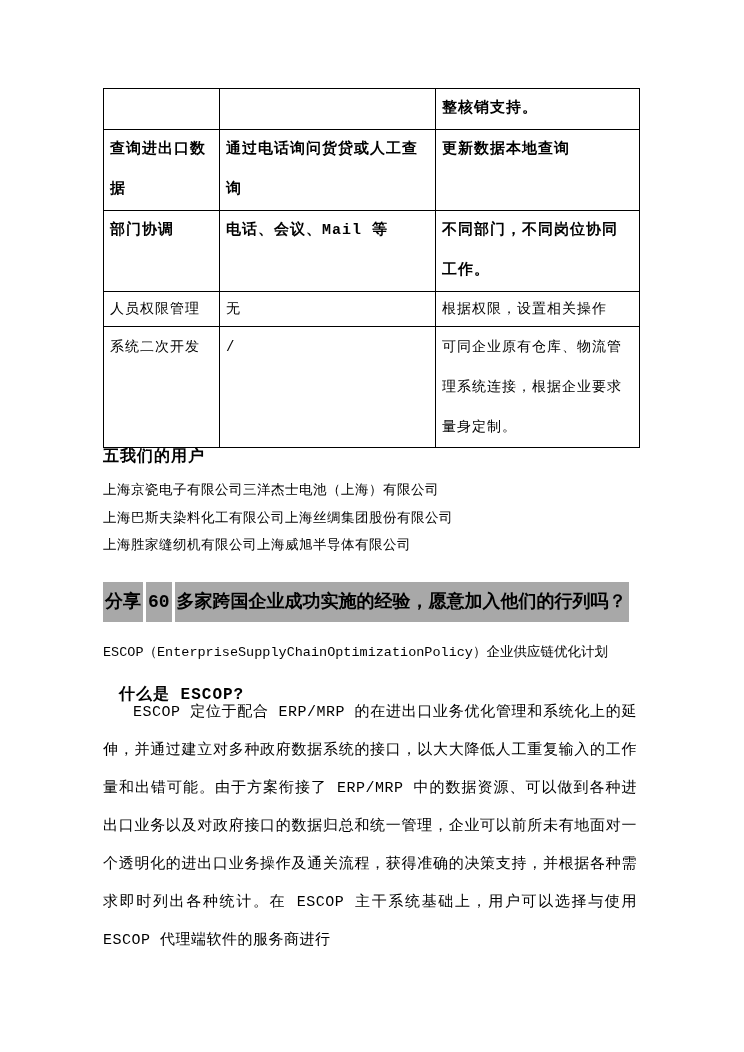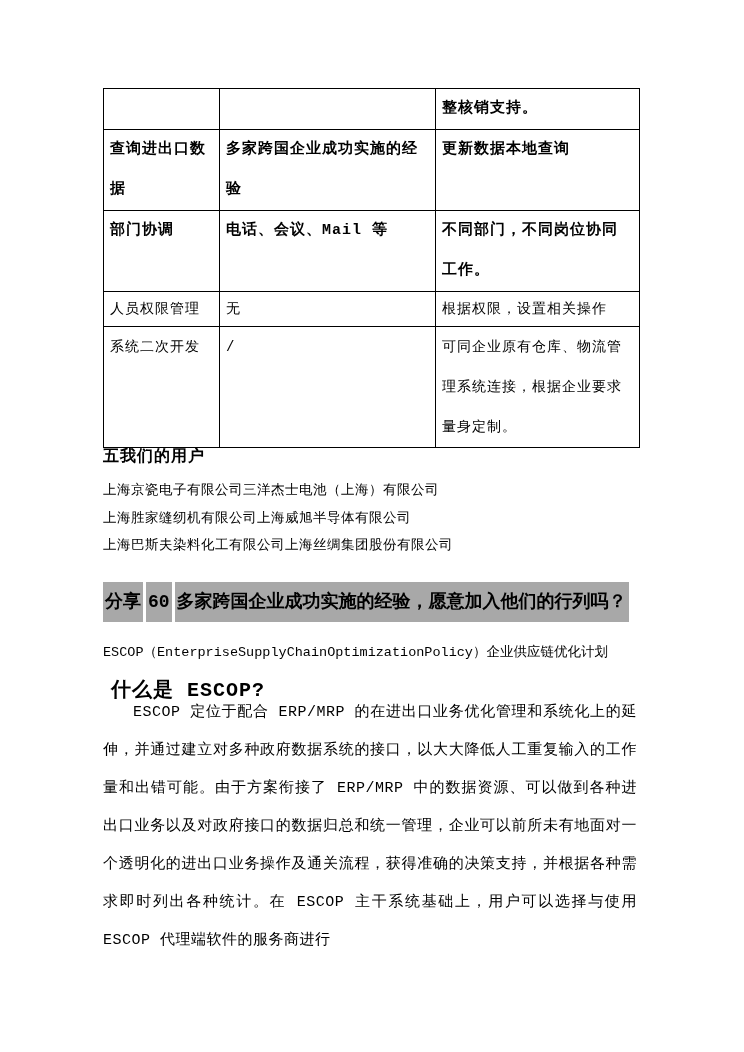--- a/index.html
+++ b/index.html
@@ -47,22 +47,22 @@
     position: absolute;
     left: 103px; top: 446px;
     margin: 0;
     font-size: 16px;
     font-weight: 700;
     letter-spacing: 1px;
   }
   .h-what {
     position: absolute;
     left: 103px; top: 668px;
-    margin: 8px;
-    font-size: 20px;
+    margin: 16px;
+    font-size: 16px;
     font-weight: 700;
     letter-spacing: 1px;
   }
 
   
   .companies {
     position: absolute;
     left: 103px; top: 477px;
     width: 540px;
     font-size: 13.5px;
@@ -120,21 +120,21 @@
       <col style="width:204px">
     </colgroup>
     <tbody>
       <tr class="r1 bold-row">
         <td></td>
         <td></td>
         <td>整核销支持。</td>
       </tr>
       <tr class="r2 bold-row">
         <td>查询进出口数据</td>
-        <td>多家跨国企业成功实施的经验</td>
+        <td>通过电话询问货贷或人工查询</td>
         <td>更新数据本地查询</td>
       </tr>
       <tr class="r3 bold-row">
         <td>部门协调</td>
         <td class="v-mid">电话、会议、Mail 等</td>
         <td>不同部门，不同岗位协同工作。</td>
       </tr>
       <tr class="r4">
         <td>人员权限管理</td>
         <td>无</td>
@@ -145,22 +145,22 @@
         <td class="v-mid">/</td>
         <td>可同企业原有仓库、物流管理系统连接，根据企业要求量身定制。</td>
       </tr>
     </tbody>
   </table>
 
   <h2 class="h-users">五我们的用户</h2>
 
   <div class="companies">
     <div class="company-line">上海京瓷电子有限公司三洋杰士电池（上海）有限公司</div>
+    <div class="company-line">上海巴斯夫染料化工有限公司上海丝绸集团股份有限公司</div>
     <div class="company-line">上海胜家缝纫机有限公司上海威旭半导体有限公司</div>
-    <div class="company-line">上海巴斯夫染料化工有限公司上海丝绸集团股份有限公司</div>
   </div>
 
   <div class="pitch-line">
     <span class="hl">分享</span><span class="hl">60</span><span class="hl">多家跨国企业成功实施的经验，愿意加入他们的行列吗？</span>
   </div>
 
   <div class="escop-line">ESCOP（EnterpriseSupplyChainOptimizationPolicy）企业供应链优化计划</div>
 
   <h2 class="h-what">什么是 ESCOP?</h2>
 

